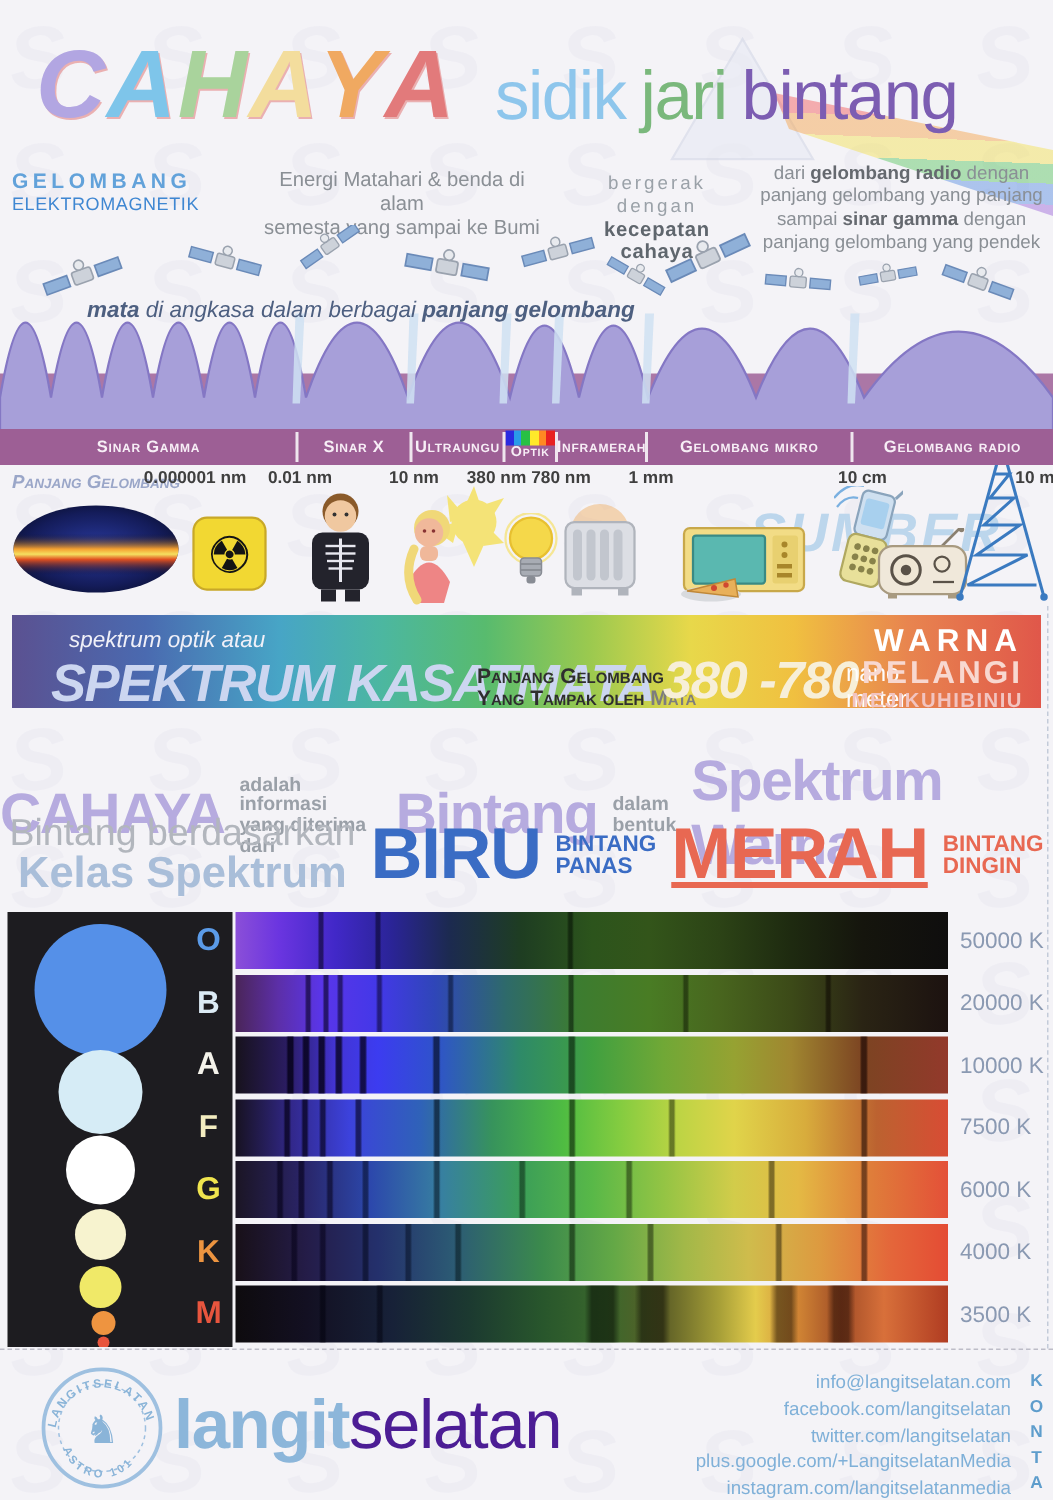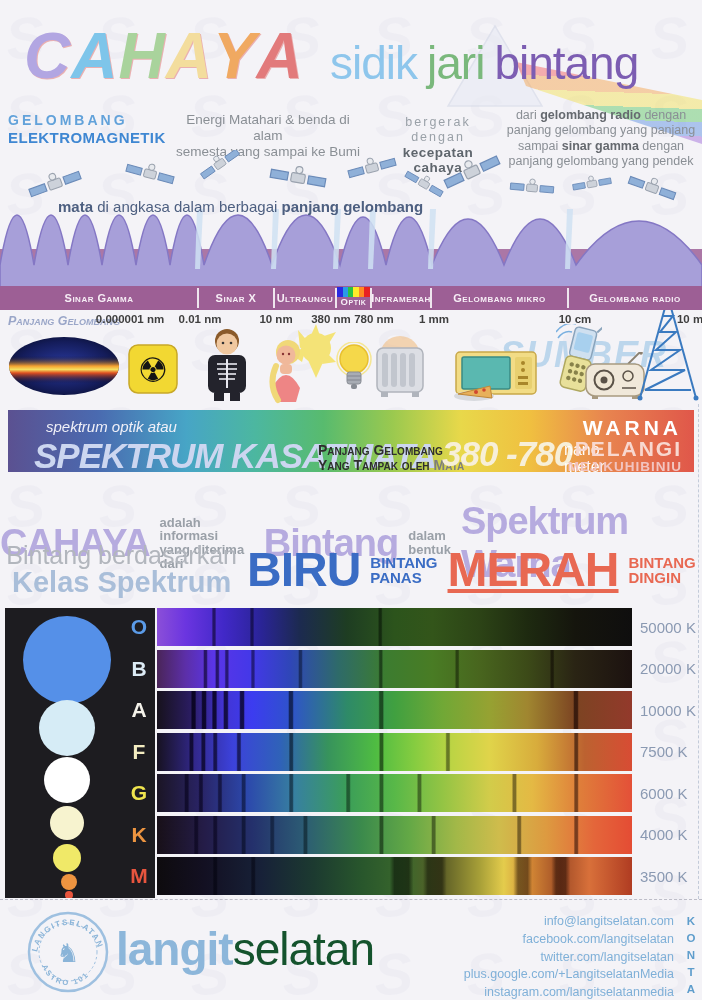--- a/index.html
+++ b/index.html
@@ -9,30 +9,30 @@
   .wm{position:absolute;left:0;top:0;pointer-events:none;opacity:.5;}
 
   
   .title{left:24px;top:24px;font-size:64px;font-weight:800;font-style:italic;letter-spacing:0px;line-height:1;}
   .title span{text-shadow:1px 1px 0 rgba(225,120,120,.55);margin-right:1px;}
   .subtitle{left:330px;top:40px;font-size:46px;font-weight:400;line-height:1;letter-spacing:-1px;}
   .subtitle span{margin-right:10px;}
   .blk{line-height:1.18;}
   .b1{left:8px;top:112px;width:160px;text-align:left;}
   .b1 .l1{font-size:14px;font-weight:700;letter-spacing:3px;color:#62a2da;}
-  .b1 .l2{font-size:15px;font-weight:700;letter-spacing:.4px;color:#3f87d2;}
+  .b1 .l2{font-size:12px;font-weight:400;letter-spacing:.4px;color:#3f87d2;}
   .b2{left:170px;top:112px;width:196px;text-align:center;font-size:13.5px;color:#8a8f95;}
   .b3{left:377px;top:115px;width:122px;text-align:center;}
   .b3 .l1{font-size:12.5px;letter-spacing:2px;color:#9aa1a8;}
   .b3 .l2{font-size:13.5px;font-weight:800;color:#5f666d;letter-spacing:.5px;}
   .b4{left:502px;top:108px;width:198px;text-align:center;font-size:12.5px;color:#8a8f95;line-height:1.22;}
   .b4 b{color:#65696f;}
 
   
-  .caption{left:58px;top:198px;font-size:15px;color:#4d5f80;z-index:3;}
+  .caption{left:58px;top:198px;font-size:15px;font-style:italic;color:#4d5f80;z-index:3;}
   .caption b{font-weight:800;}
   .bands{left:0;top:286px;width:702px;height:24px;display:flex;background:#9d5f95;z-index:2;}
   .bc{position:relative;display:flex;align-items:center;justify-content:center;color:#f7eef6;
       font-variant:small-caps;font-weight:600;font-size:11px;letter-spacing:.5px;}
   .bc+.bc::before{content:'';position:absolute;left:-1px;top:2px;bottom:2px;width:2px;background:#efe6ee;}
   .bc1{width:198px;}.bc2{width:76px;}.bc3{width:62px;}.bc4{width:35px;flex-direction:column;justify-content:flex-start;}
   .bc5{width:60px;}.bc6{width:137px;}.bc7{width:134px;}
   .bc4 .swatch{width:33px;height:10px;margin-top:1px;background:linear-gradient(90deg,#2a2ae0 0 18%,#2a9ae8 18% 32%,#28c045 32% 50%,#ffe92a 50% 68%,#ff8a22 68% 82%,#e82222 82% 100%);}
   .bc4 .bl{font-size:9.5px;line-height:1.1;}
   .wl-label{left:8px;top:314px;font-size:12.5px;font-style:italic;font-variant:small-caps;color:#9aa6c8;font-weight:600;}
@@ -76,21 +76,21 @@
   .strips{position:absolute;left:157px;top:0;width:475px;}
   .srow{height:38px;margin-bottom:3.5px;}
   .temps{position:absolute;left:640px;top:0;width:62px;}
   .trow{height:38px;margin-bottom:3.5px;display:flex;align-items:center;font-size:15px;color:#8a99b2;}
   .dash-h{left:0;top:899px;width:702px;border-top:1.5px dashed #bdbdc8;}
   .dash-v{right:3px;top:404px;height:495px;border-left:1.5px dashed #c3cbd9;}
 
   
   .brand{left:116px;top:922px;font-size:46px;letter-spacing:-1px;}
   .brand .bb{font-weight:800;color:#8cb6da;}
-  .brand .bl{font-weight:400;color:#14532d;margin-top:12px;}
+  .brand .bl{font-weight:400;color:#4c1d95;margin-top:12px;}
   .contacts{right:28px;top:913px;text-align:right;font-size:12.5px;line-height:1.42;color:#7fb0d8;}
   .contacts div{cursor:pointer;}
   .kontak{right:5px;top:915px;writing-mode:vertical-rl;text-orientation:upright;font-size:11.5px;font-weight:800;color:#5e9dcc;letter-spacing:5px;}
 </style>
 </head>
 <body>
 
 <div class="page">
 
   <svg class="wm" width="702" height="1000">

